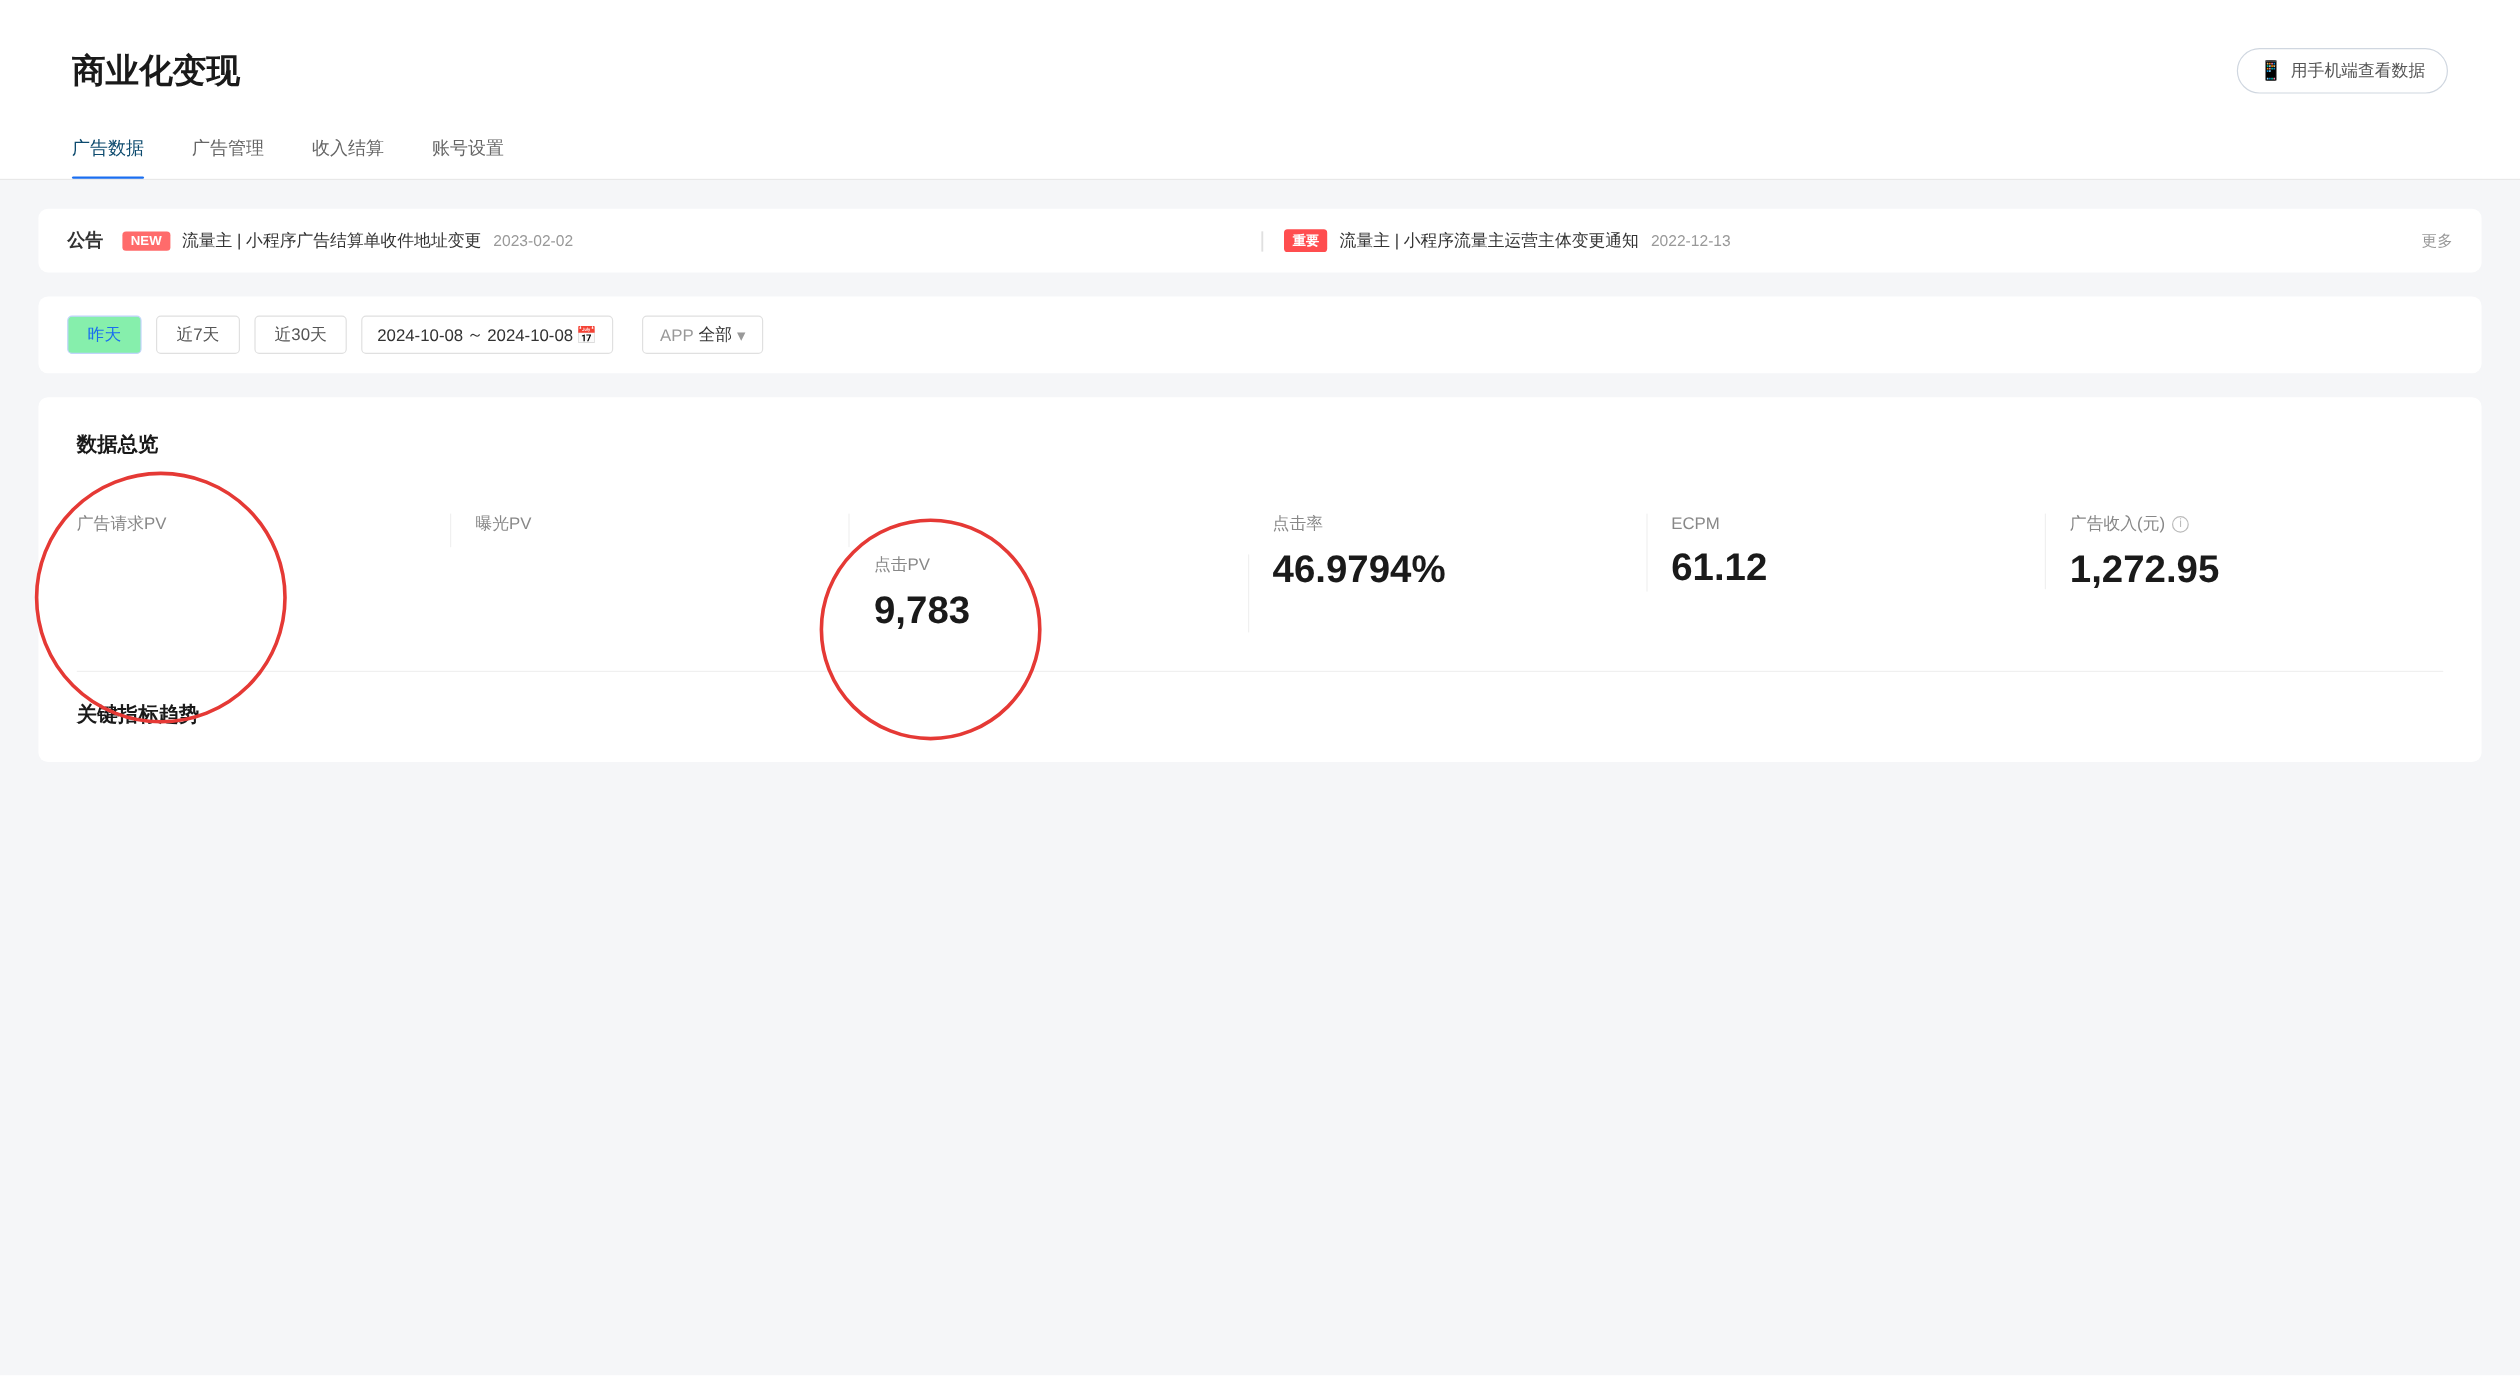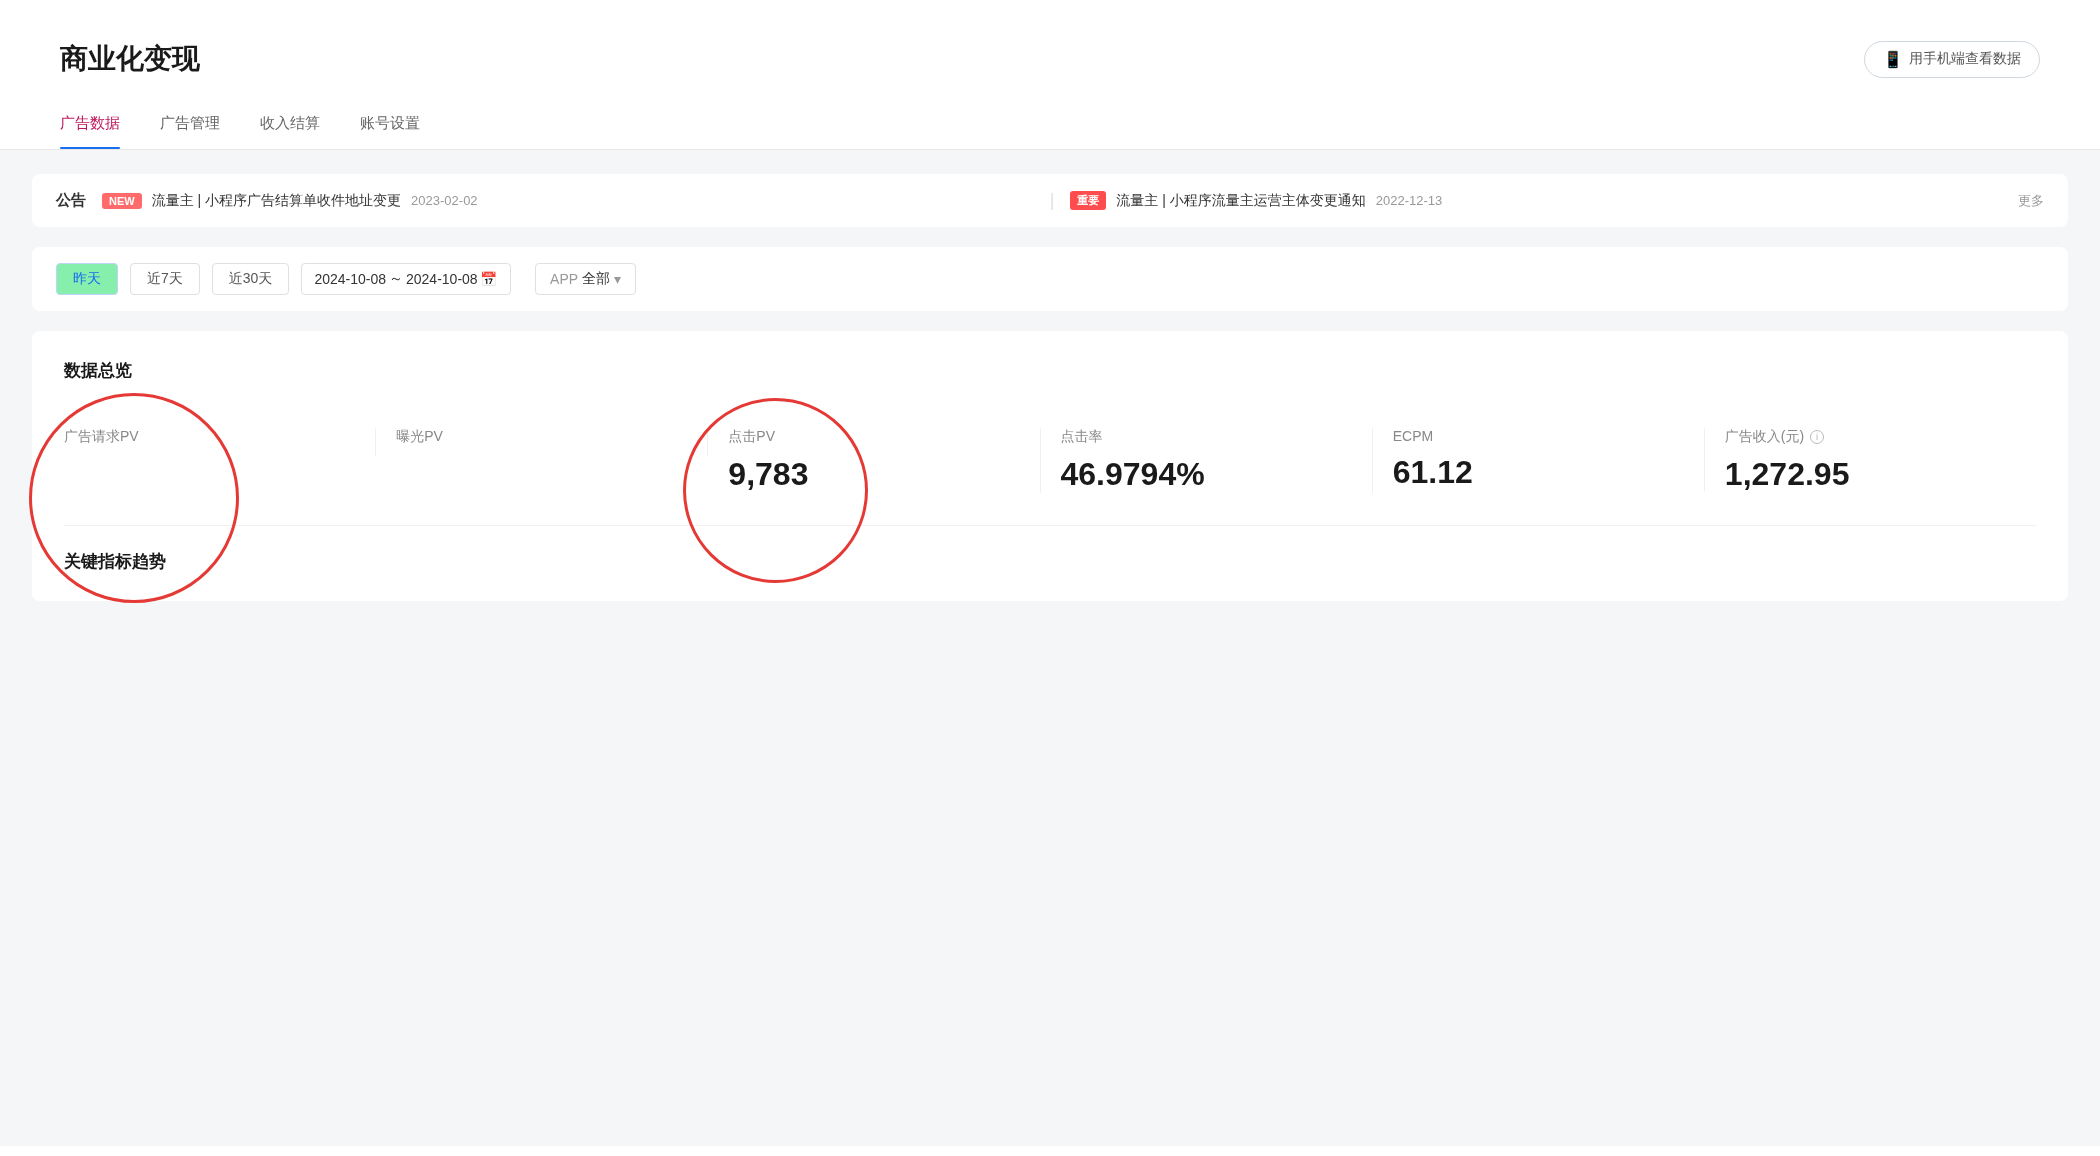--- a/index.html
+++ b/index.html
@@ -9,21 +9,20 @@
       color: #333;
       min-height: 1156px;
     }
     .page-container {
       background: #fff;
       min-height: 1156px;
       padding: 0;
     }
     .header-area {
       display: flex;
-      align-items: center;
       justify-content: space-between;
       padding: 40px 60px 20px 60px;
       background: #fff;
     }
     .page-title {
       font-size: 28px;
       font-weight: 700;
       color: #1a1a1a;
     }
     .mobile-btn {
@@ -50,21 +49,21 @@
       gap: 40px;
     }
     .tab-item {
       font-size: 15px;
       color: #666;
       padding: 16px 0;
       cursor: pointer;
       position: relative;
     }
     .tab-item.active {
-      color: #be185d;
+      color: #0c4a6e;
       font-weight: 500;
     }
     .tab-item.active::after {
       content: '';
       position: absolute;
       bottom: 0;
       left: 0;
       right: 0;
       height: 2px;
       background: #1a6ef0;
@@ -340,21 +339,21 @@
           <div class="metric-item" style="position:relative;">
 
             <div style="position:absolute; top:-35px; left:-35px; width:210px; height:210px; border:3px solid #e53935; border-radius:50%; pointer-events:none; z-index:5;"></div>
             <div class="metric-label">广告请求PV</div>
           </div>
 
           <div class="metric-item">
             <div class="metric-label">曝光PV</div>
           </div>
 
-          <div class="metric-item" style="position:relative;">
+          <div class="metric-item" style="position:relative;margin-top:34px;">
 
             <div style="position:absolute; top:-30px; left:-25px; width:185px; height:185px; border:3px solid #e53935; border-radius:50%; pointer-events:none; z-index:5;"></div>
             <div class="metric-label">点击PV</div>
             <div class="metric-value">9,783</div>
           </div>
 
           <div class="metric-item">
             <div class="metric-label">点击率</div>
             <div class="metric-value">46.9794%</div>
           </div>

